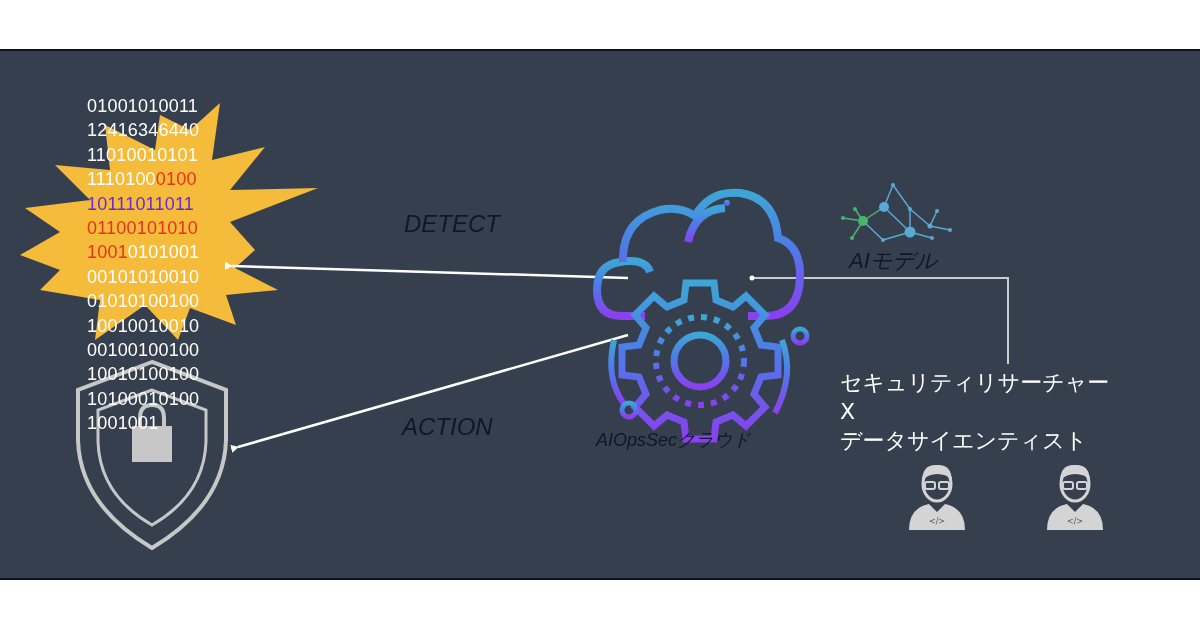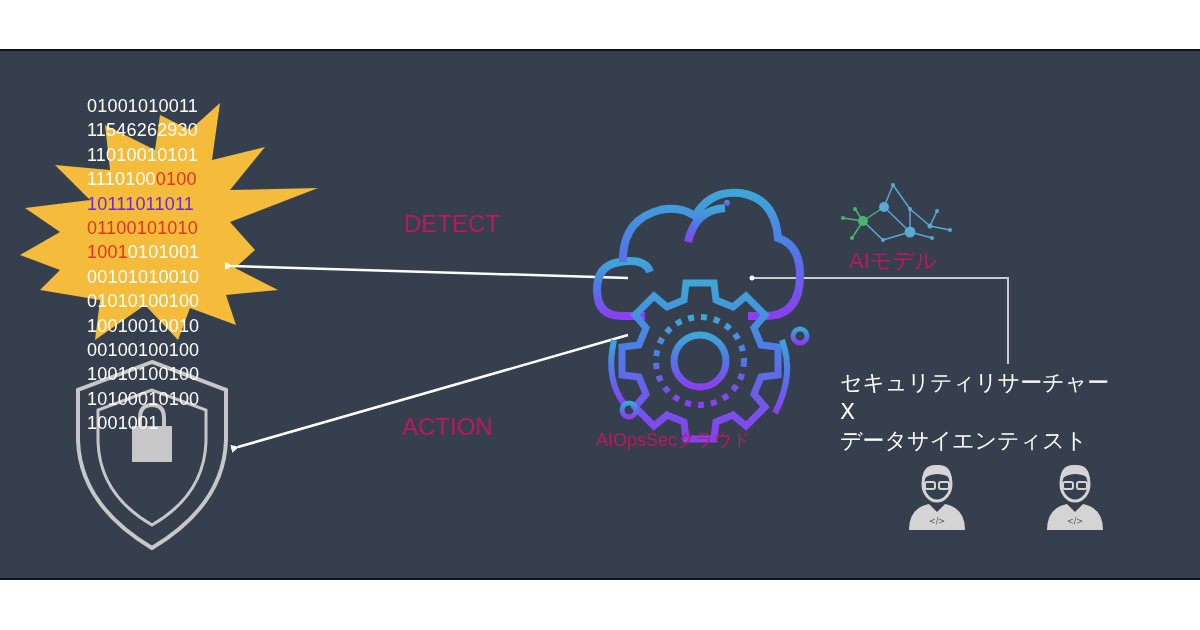--- a/index.html
+++ b/index.html
@@ -4,21 +4,21 @@
   <style>
     html, body { margin: 0; padding: 0; }
     body { width: 1200px; height: 630px; background: #ffffff; position: relative; overflow: hidden;
            font-family: "DejaVu Sans", "Liberation Sans", sans-serif; }
     #panel { position: absolute; left: 0; top: 49px; width: 1200px; height: 531px;
              background: #353f4e; border-top: 2px solid #0d1220; border-bottom: 2px solid #0d1220; box-sizing: border-box; }
     #stage { position: absolute; left: 0; top: 0; width: 1200px; height: 630px; }
     .binary { position: absolute; left: 87px; top: 94px; font-family: "Liberation Sans", sans-serif;
               font-size: 18px; line-height: 24.4px; color: #ffffff; letter-spacing: 0.2px; }
     .binary .line { white-space: pre; display: block; }
-    .label { position: absolute; color: #be185d; font-family: "Liberation Sans", sans-serif; white-space: nowrap; }
+    .label { position: absolute; color: #0f172a; font-family: "Liberation Sans", sans-serif; white-space: nowrap; font-style: italic; }
     #detect { left: 404px; top: 210px; font-size: 24px; }
     #action { left: 402px; top: 413px; font-size: 24px; }
     #cloud-label { left: 596px; top: 428px; font-size: 18px; }
     #ai-label { left: 849px; top: 246px; font-size: 22px; }
     #team { position: absolute; left: 840px; top: 368px; width: 332px; color: #ffffff;
             font-size: 22px; line-height: 29px; font-family: "DejaVu Sans", sans-serif; }
   </style>
 </head>
 <body>
 
@@ -114,21 +114,21 @@
     <ellipse cx="0" cy="-14" rx="14" ry="17" fill="none" stroke="#d4d4d4" stroke-width="3"></ellipse>
     <path d="M-15,-18 Q-14,-34 0,-33 Q14,-34 15,-18 Q10,-24 0,-24 Q-8,-24 -15,-18 Z" fill="#d4d4d4"></path>
     <rect x="-12" y="-16" width="10" height="7" rx="2" fill="none" stroke="#d4d4d4" stroke-width="2"></rect>
     <rect x="2" y="-16" width="10" height="7" rx="2" fill="none" stroke="#d4d4d4" stroke-width="2"></rect>
     <text x="0" y="26" text-anchor="middle" font-size="8" fill="#555" font-family="DejaVu Sans, sans-serif" id="badge2">&lt;/&gt;</text>
   </g>
 </svg>
 
 <div class="binary" id="binary">
     <span class="line"><span>01001010011</span></span>
-    <span class="line"><span>11546262930</span></span>
+    <span class="line"><span>12416346440</span></span>
     <span class="line"><span>11010010101</span></span>
     <span class="line"><span>1110100</span><span style="color: rgb(232, 50, 30);">0100</span></span>
     <span class="line"><span style="color: #6d28d9;">10111011011</span></span>
     <span class="line"><span style="color: rgb(232, 50, 30);">01100101010</span></span>
     <span class="line"><span style="color: rgb(232, 50, 30);">1001</span><span>0101001</span></span>
     <span class="line"><span>00101010010</span></span>
     <span class="line"><span>01010100100</span></span>
     <span class="line"><span>10010010010</span></span>
     <span class="line"><span>00100100100</span></span>
     <span class="line"><span>10010100100</span></span>

